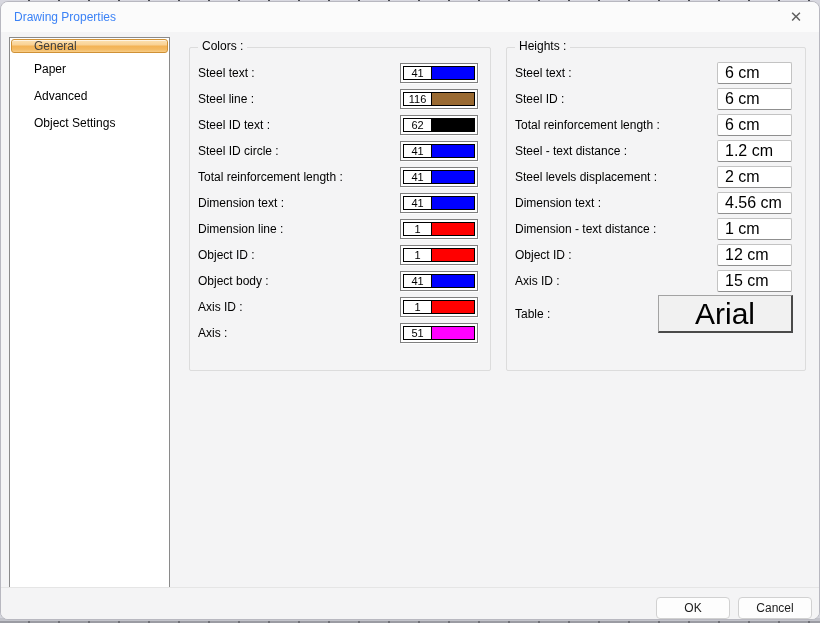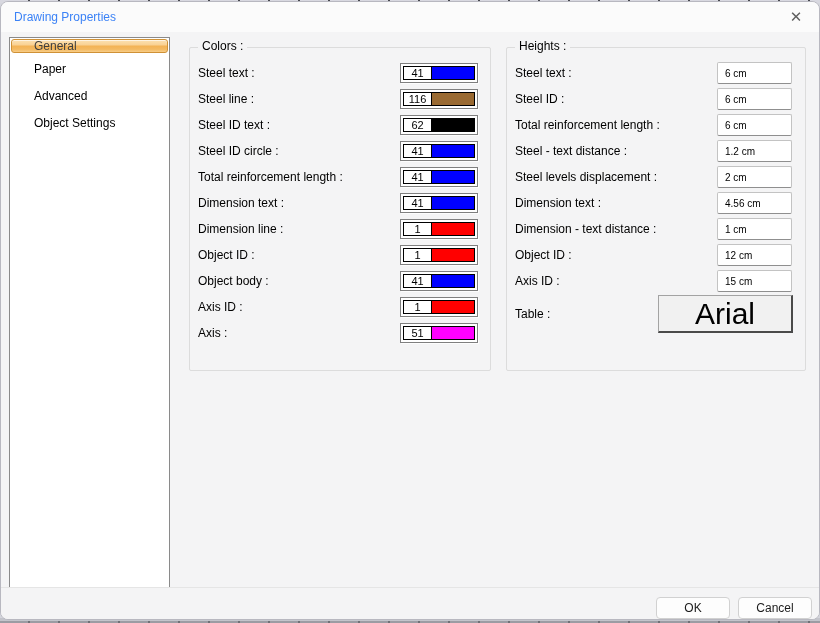--- a/index.html
+++ b/index.html
@@ -112,21 +112,21 @@
     display:flex; align-items:center; justify-content:center;
   }
   .color-swatch { flex:1; }
 
   
   .h-field {
     width:75px; height:22px; flex:none;
     background:#fff;
     border:1px solid #c3c3c3; border-bottom-color:#8f8f8f;
     border-radius:2px;
-    font-size:10px; color:#000;
+    font-size:16px; color:#000;
     display:flex; align-items:center;
     padding-left:7px;
   }
   .row.heights-row { padding-right:13px; }
 
   .font-row { height:40px; display:flex; align-items:center; justify-content:space-between;
     padding-left:8px; padding-right:12px; }
   .font-btn {
     width:135px; height:38px; flex:none;
     background:#f1f1f1;

